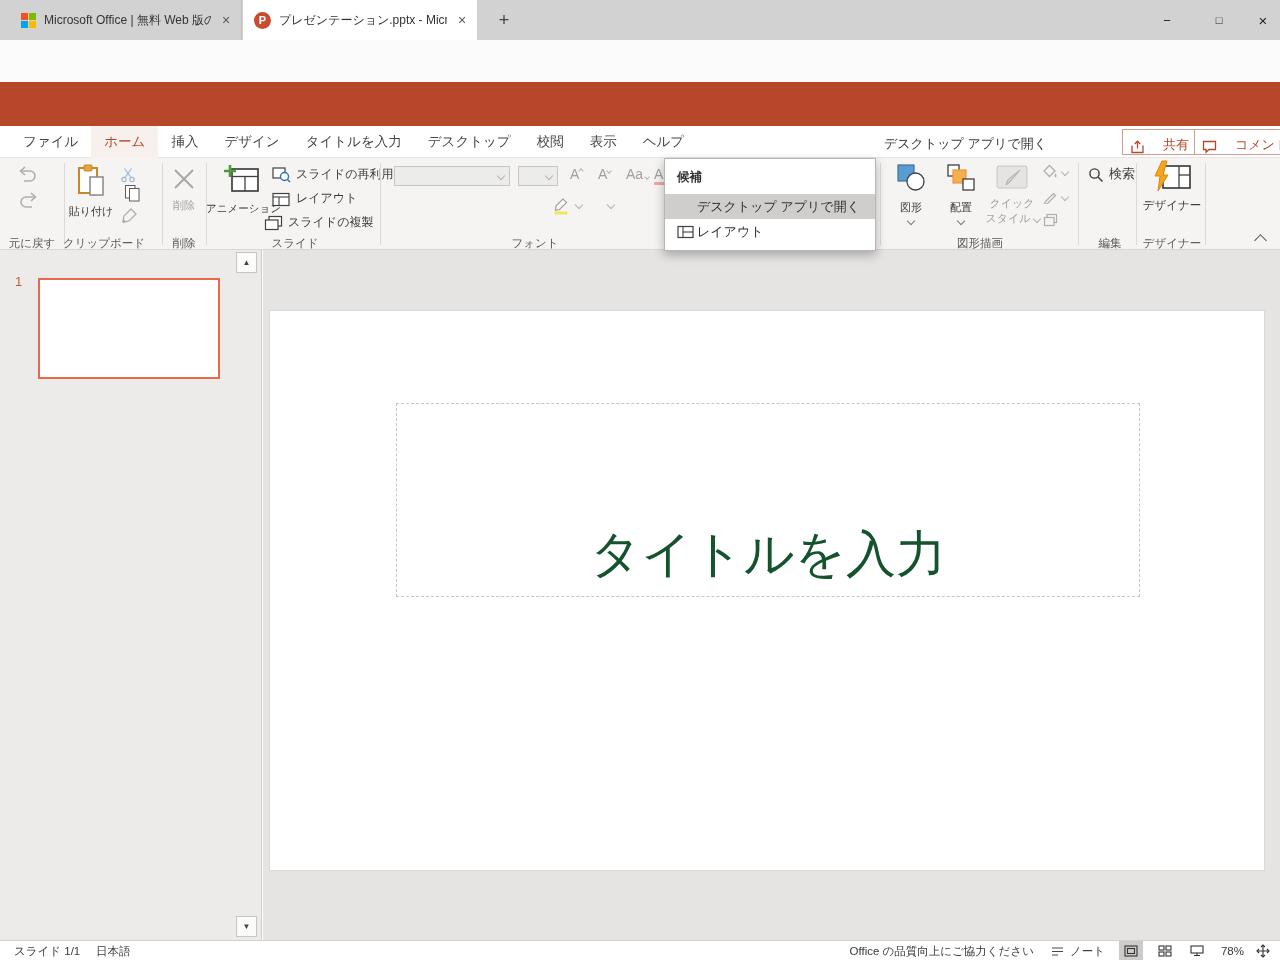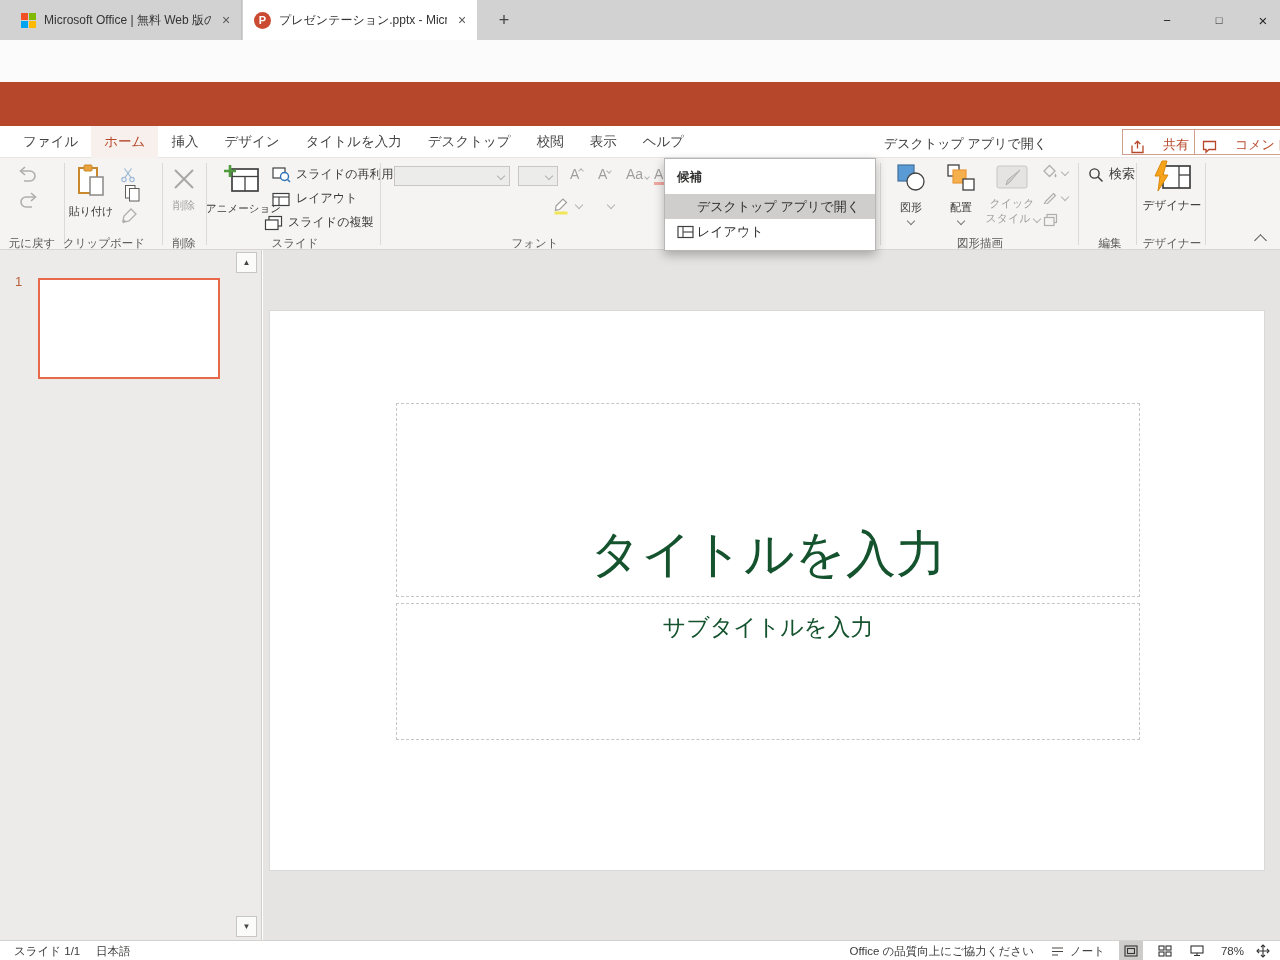--- a/index.html
+++ b/index.html
@@ -437,21 +437,20 @@
 
   <div class="thumbs"></div>
   <div class="scrollbtn" style="top:252px">▲</div>
   <span class="slidenum">1</span>
   <div class="thumb"></div>
   <div class="scrollbtn" style="top:916px">▼</div>
 
   <div class="canvas"></div>
   <div class="slide"></div>
   <div class="ph title">タイトルを入力</div>
-  <div class="ph sub">サブタイトルを入力</div>
 
   <div class="statusbar">
     <span class="sb-left" style="left:14px">スライド 1/1</span>
     <span class="sb-left" style="left:96px">日本語</span>
     <div class="sb-right">
       <span style="margin-right:16px">Office の品質向上にご協力ください</span>
       <span style="margin-right:5px">
         <svg width="15" height="11" viewBox="0 0 15 11">
             <path d="M2 2 h11 M2 5.5 h11 M2 9 h6" stroke="#484644" stroke-width="1.2" fill="none"></path>
           </svg>

